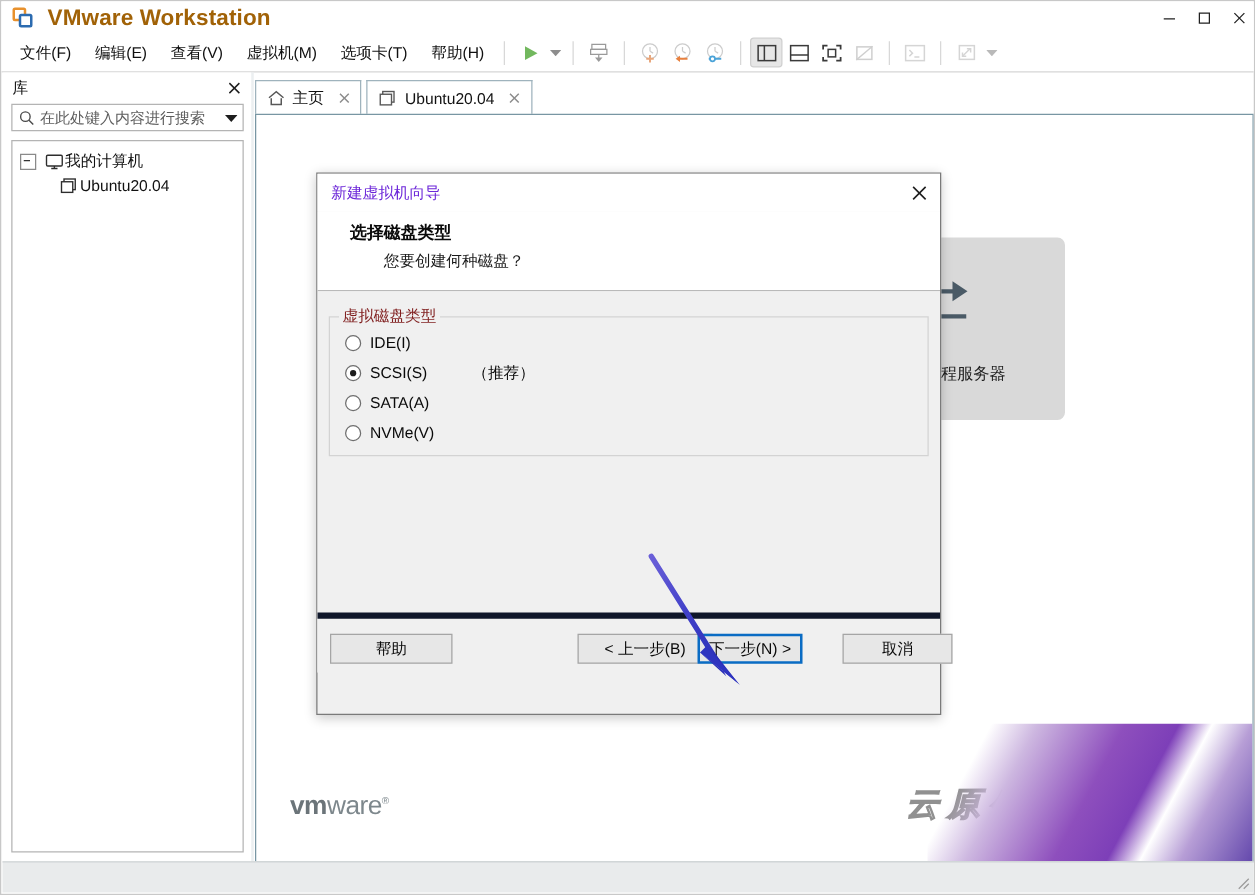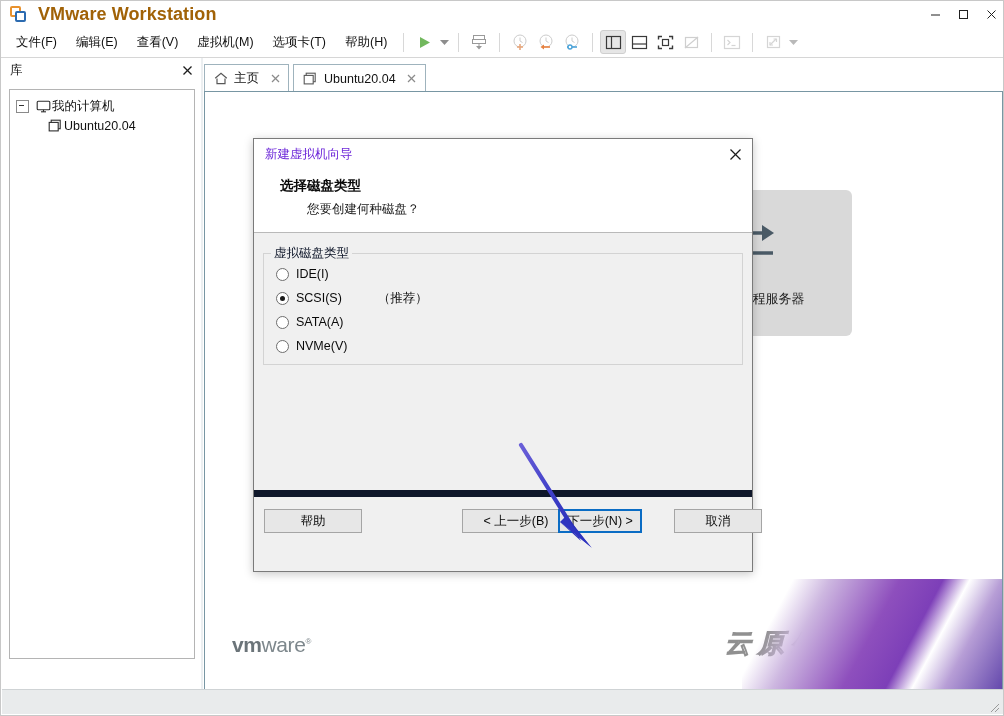--- a/index.html
+++ b/index.html
@@ -327,21 +327,21 @@
   }
   fieldset.disk-group {
     position: absolute; left: 9px; top: 12px;
     width: 480px; height: 120px;
     border: 1px solid #d3d3d3;
     box-sizing: border-box;
     margin: 0; padding: 0;
     background: #f0f0f0;
   }
   fieldset.disk-group legend {
-    font-size: 12.5px; color: #0f172a;
+    font-size: 12.5px; color: #7f1d1d;
     margin-left: 7px;
     padding: 0 3px;
   }
   .radio-row {
     display: flex; align-items: center;
     height: 24px;
     padding-left: 12px;
     font-size: 12.5px; color: #0a0a0a;
   }
   .radio {
@@ -361,21 +361,21 @@
     border-radius: 50%;
     background: #1b1b1b;
   }
   .radio-rec {
     margin-left: 36px;
     font-size: 12.5px; color: #0a0a0a;
   }
   .dlg-footer {
     position: absolute; left: 0; bottom: 0;
     width: 100%; height: 48px;
-    border-top: 7px solid #0f172a;
+    border-top: 5px solid #0f172a;
     background: #f0f0f0;
     box-sizing: border-box;
   }
   .btn {
     position: absolute; top: 12px;
     height: 24px;
     background: #e7e7e7;
     border: 1px solid #a5a5a5;
     box-sizing: border-box;
     font-size: 12.5px; color: #0a0a0a;
@@ -547,20 +547,34 @@
     </div>
   </div>
 
   <div class="sidebar">
     <div class="sb-header">
       <span class="sb-title">库</span>
       <span class="sb-close">
         <svg width="11" height="11" viewBox="0 0 11 11">
             <line x1="1.5" y1="1.5" x2="9.5" y2="9.5" stroke="#1d1d1d" stroke-width="1.2"></line>
             <line x1="9.5" y1="1.5" x2="1.5" y2="9.5" stroke="#1d1d1d" stroke-width="1.2"></line>
+          </svg>
+      </span>
+    </div>
+    <div class="sb-search">
+      <span class="mag">
+        <svg width="13" height="13" viewBox="0 0 13 13">
+            <circle cx="5.3" cy="5.3" r="3.8" fill="none" stroke="#4a4a4a" stroke-width="1.1"></circle>
+            <line x1="8.2" y1="8.2" x2="11.6" y2="11.6" stroke="#4a4a4a" stroke-width="1.1"></line>
+          </svg>
+      </span>
+      <span class="ph">在此处键入内容进行搜索</span>
+      <span class="chev">
+        <svg width="10" height="7" viewBox="0 0 10 7">
+            <polygon points="0,1 10,1 5,6.5" fill="#1d1d1d"></polygon>
           </svg>
       </span>
     </div>
     <div class="sb-tree">
       <div class="tree-row">
         <span class="expander"></span>
         <span class="tree-icon">
           <svg width="15" height="13" viewBox="0 0 15 13">
             <rect x="1.2" y="1.2" width="12.6" height="8.6" rx="1" fill="none" stroke="#2d2d2d" stroke-width="1.1"></rect>
             <line x1="5" y1="11.8" x2="10" y2="11.8" stroke="#2d2d2d" stroke-width="1.1"></line>

